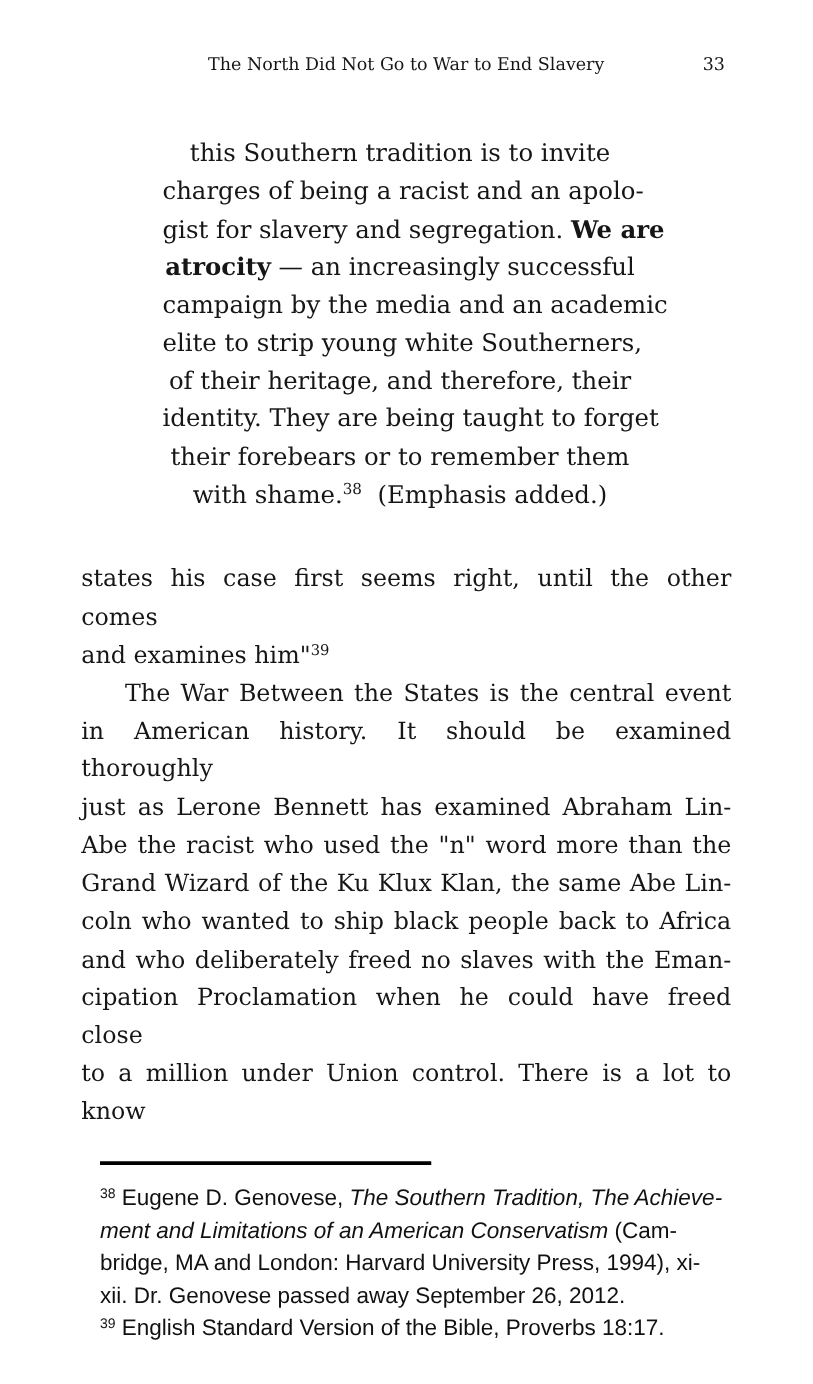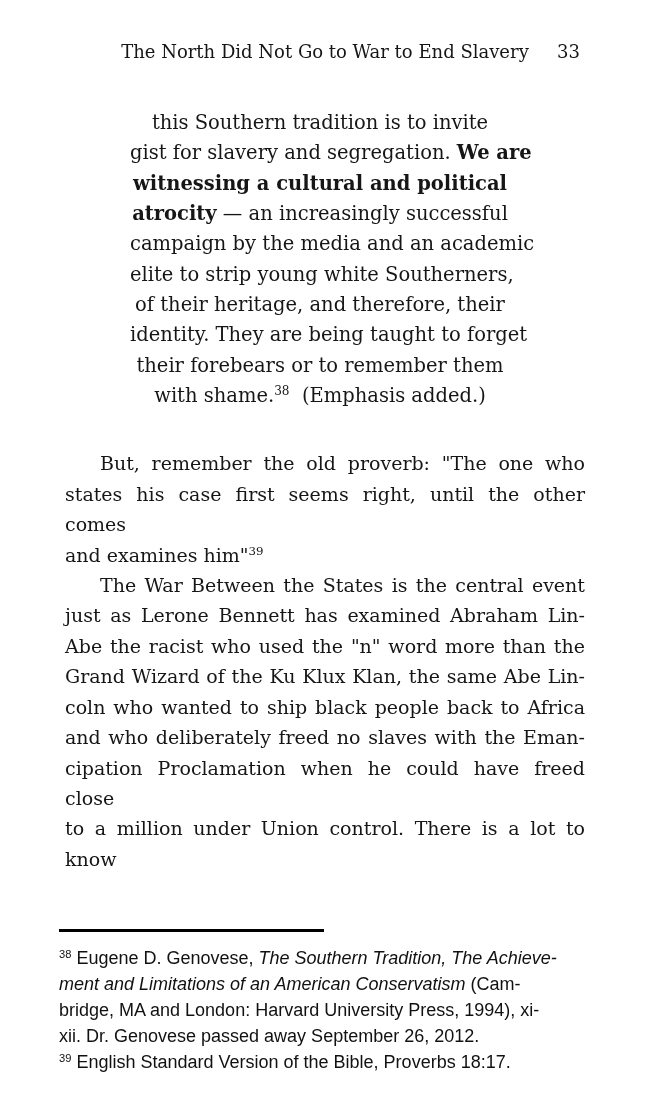--- a/index.html
+++ b/index.html
@@ -15,21 +15,21 @@
     box-sizing: border-box;
     padding: 40px 65px 0 65px;
     font-family: "DejaVu Serif", serif;
     color: #161616;
     overflow: hidden;
   }
   
   .header {
     position: relative;
     text-align: center;
-    font-size: 18px;
+    font-size: 14px;
     line-height: 24px;
     white-space: nowrap;
   }
   .page-number {
     position: absolute;
     right: 5px;
     top: 0;
   }
   
   .quote {
@@ -54,21 +54,21 @@
     font-size: 19px;
     line-height: 30.4px;
   }
   .para { margin: 0; }
   .line { display: block; }
   .jline { text-align: justify; text-align-last: justify; }
   .indent { text-indent: 35px; }
   
   .footnotes {
     position: absolute;
-    left: 59px;
+    left: 80px;
     right: 65px;
     top: 929px;
     font-family: "Liberation Sans", sans-serif;
     font-size: 18px;
     line-height: 26px;
     color: #111111;
   }
   .fn-rule {
     width: 265px;
     height: 0;
@@ -83,39 +83,39 @@
 
 <div class="page">
 
   <div class="header">
     <span class="running-title">The North Did Not Go to War to End Slavery</span>
     <span class="page-number">33</span>
   </div>
 
   <blockquote class="quote">
     <div class="qline">this Southern tradition is to invite</div>
+    <div class="qline">charges of being a racist and an apolo-</div>
     <div class="qline"><span>gist for slavery and segregation. </span><b>We are</b></div>
-    <div class="qline allbold"><b>witnessing a cultural and political</b></div>
     <div class="qline"><b>atrocity</b><span> — an increasingly successful</span></div>
     <div class="qline">campaign by the media and an academic</div>
     <div class="qline">elite to strip young white Southerners,</div>
     <div class="qline">of their heritage, and therefore, their</div>
     <div class="qline">identity. They are being taught to forget</div>
     <div class="qline">their forebears or to remember them</div>
     <div class="qline"><span>with shame.</span><sup>38</sup><span>&nbsp; (Emphasis added.)</span></div>
   </blockquote>
 
   <div class="bodytext">
     <p class="para">
-      <span class="line jline indent">But, remember the old proverb: "The one who</span>
       <span class="line jline">states his case first seems right, until the other comes</span>
       <span class="line"><span>and examines him"</span><sup>39</sup></span>
     </p>
     <p class="para">
       <span class="line jline indent">The War Between the States is the central event</span>
+      <span class="line jline">in American history. It should be examined thoroughly</span>
       <span class="line jline">just as Lerone Bennett has examined Abraham Lin-</span>
       <span class="line jline">Abe the racist who used the "n" word more than the</span>
       <span class="line jline">Grand Wizard of the Ku Klux Klan, the same Abe Lin-</span>
       <span class="line jline">coln who wanted to ship black people back to Africa</span>
       <span class="line jline">and who deliberately freed no slaves with the Eman-</span>
       <span class="line jline">cipation Proclamation when he could have freed close</span>
       <span class="line jline">to a million under Union control. There is a lot to know</span>
     </p>
   </div>
 

